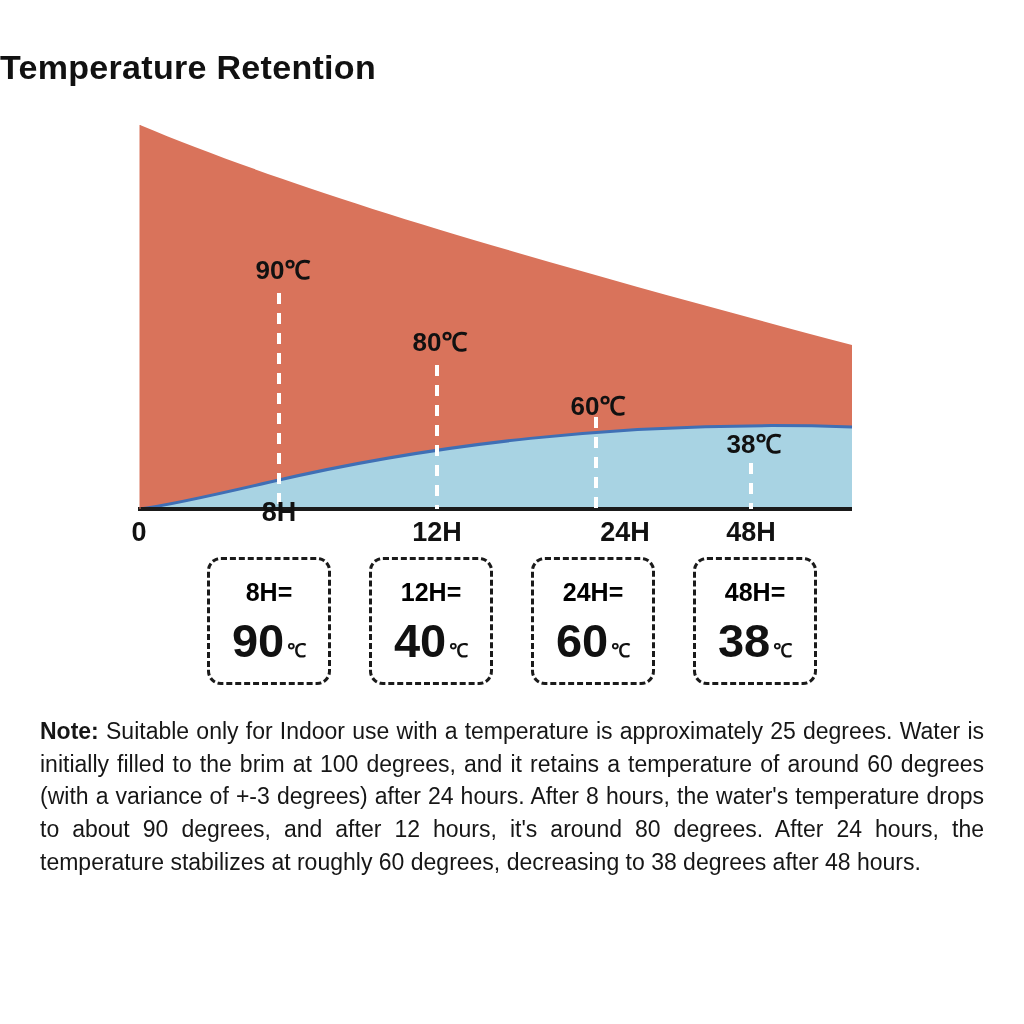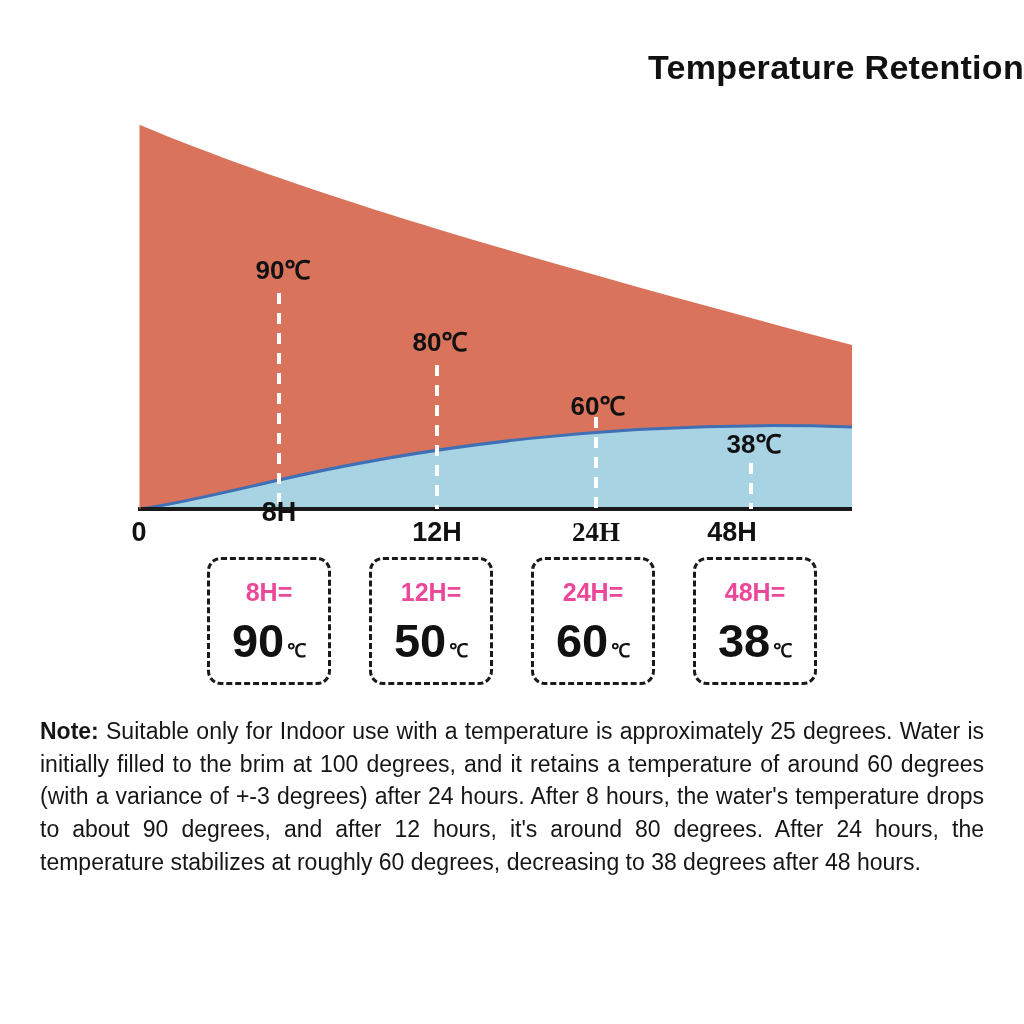--- a/index.html
+++ b/index.html
@@ -10,21 +10,21 @@
   body {
     width: 1024px;
     height: 1024px;
     font-family: "Liberation Sans", sans-serif;
     color: #1a1a1a;
     position: relative;
     overflow: hidden;
   }
 
   #chart-title {
-    text-align: right;
+    text-align: left;
     font-size: 34px;
     font-weight: bold;
     letter-spacing: 0.3px;
     margin-top: 48px;
     color: #111111;
   }
 
   #chart-area {
     position: relative;
     width: 936px;
@@ -71,21 +71,21 @@
     display: flex;
     flex-direction: column;
     align-items: center;
     justify-content: center;
     box-sizing: border-box;
   }
 
   .stat-card-label {
     font-size: 25px;
     font-weight: bold;
-    color: #ec4899;
+    color: #000000;
     margin-bottom: 10px;
   }
 
   .stat-card-value-line {
     display: flex;
     align-items: baseline;
   }
 
   .stat-card-value {
     font-size: 47px;
@@ -149,36 +149,36 @@
   </svg>
 
   <div class="temp-callout" style="left:283px; top:154px;">90℃</div>
   <div class="temp-callout" style="left:440px; top:226px;">80℃</div>
   <div class="temp-callout" style="left:598px; top:282px;margin-top:8px;">60℃</div>
   <div class="temp-callout" style="left:754px; top:328px;">38℃</div>
 
   <div class="axis-tick-label" style="left:139px; top:420px;">0</div>
   <div class="axis-tick-label" style="left:279px; top:400px;">8H</div>
   <div class="axis-tick-label" style="left:437px; top:420px;">12H</div>
-  <div class="axis-tick-label" style="left:596px; top:420px;font-family:Liberation Serif, serif;">24H</div>
-  <div class="axis-tick-label" style="left:732px; top:420px;">48H</div>
+  <div class="axis-tick-label" style="left:625px; top:420px;">24H</div>
+  <div class="axis-tick-label" style="left:751px; top:420px;">48H</div>
 </div>
 
 <div id="cards-row">
   <div class="stat-card">
     <div class="stat-card-label">8H=</div>
     <div class="stat-card-value-line">
       <span class="stat-card-value">90</span>
       <span class="stat-card-unit">℃</span>
     </div>
   </div>
   <div class="stat-card">
     <div class="stat-card-label">12H=</div>
     <div class="stat-card-value-line">
-      <span class="stat-card-value">50</span>
+      <span class="stat-card-value">40</span>
       <span class="stat-card-unit">℃</span>
     </div>
   </div>
   <div class="stat-card">
     <div class="stat-card-label">24H=</div>
     <div class="stat-card-value-line">
       <span class="stat-card-value">60</span>
       <span class="stat-card-unit">℃</span>
     </div>
   </div>

